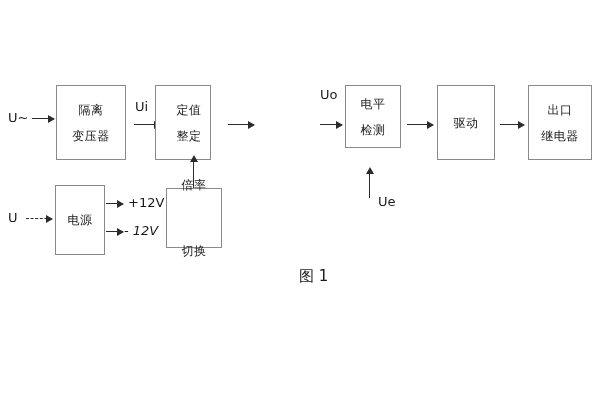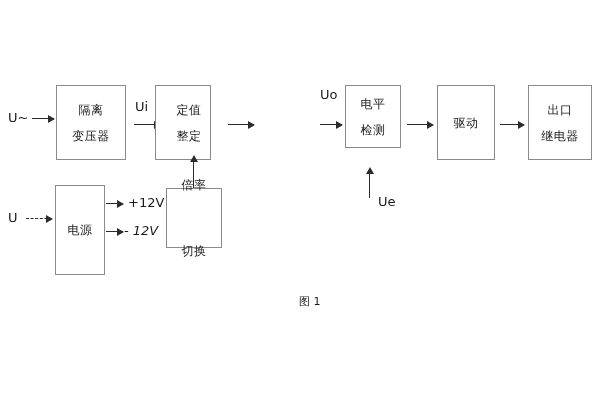--- a/index.html
+++ b/index.html
@@ -60,23 +60,22 @@
   .varrow::after{
     content:"";position:absolute;left:-3.5px;top:-7px;
     width:0;height:0;
     border-bottom:7px solid #2b2b2b;
     border-left:4px solid transparent;
     border-right:4px solid transparent;
   }
 
   .caption{
     position:absolute;
-    font-size:11px;color:#1a1a1a;
+    font-size:15px;color:#1a1a1a;
     white-space:nowrap;
-    margin-top:27px;
   }
 </style>
 </head>
 <body>
 
 <div id="diagram">
 
   <div class="lbl" style="left:8px;top:111px;">U~</div>
   <div class="harrow" style="left:32px;top:118px;width:22px;"></div>
 
@@ -113,21 +112,21 @@
   <div class="harrow" style="left:500px;top:124px;width:24px;"></div>
 
   <div class="box two" style="left:528px;top:85px;width:64px;height:75px;">
     <span class="ln">出口</span>
     <span class="ln">继电器</span>
   </div>
 
   <div class="lbl" style="left:8px;top:211px;">U</div>
   <div class="harrow dashed" style="left:26px;top:218px;width:26px;"></div>
 
-  <div class="box" style="left:55px;top:185px;width:50px;height:90px;">
+  <div class="box" style="left:55px;top:185px;width:50px;height:70px;">
     <span class="ln">电源</span>
   </div>
 
   <div class="harrow" style="left:106px;top:203px;width:17px;"></div>
   <div class="lbl" style="left:128px;top:196px;">+12V</div>
 
   <div class="harrow" style="left:106px;top:231px;width:17px;"></div>
   <div class="lbl" style="left:124px;top:224px;font-style:italic;">- 12V</div>
 
   <div class="box two" style="left:166px;top:188px;width:56px;height:60px;gap:40px;">

